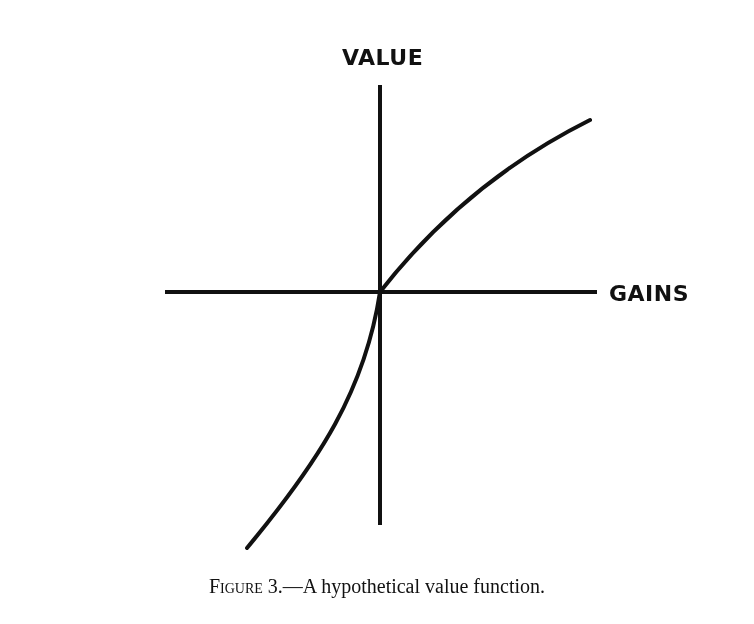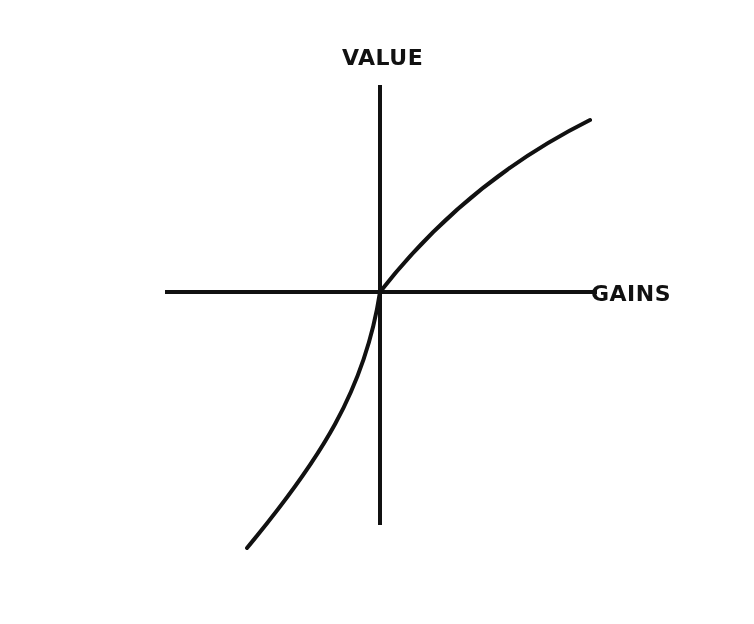--- a/index.html
+++ b/index.html
@@ -33,15 +33,16 @@
     <line x1="165" y1="292" x2="597" y2="292" stroke="#111" stroke-width="4"></line>
 
     <line x1="380" y1="85" x2="380" y2="525" stroke="#111" stroke-width="4"></line>
 
     <path d="M 380 292 C 440 215, 510 160, 590 120" fill="none" stroke="#111" stroke-width="4" stroke-linecap="round"></path>
 
     <path d="M 380 292 C 365 390, 320 460, 247 548" fill="none" stroke="#111" stroke-width="4" stroke-linecap="round"></path>
   </svg>
 
   <div class="axis-label" style="left:342px; top:47px;">VALUE</div>
-  <div class="axis-label" style="left:591px; top:283px;">GAINS</div>
+  <div class="axis-label" style="left:609px; top:283px;">GAINS</div>
 
+  <div class="caption"><span class="sc">Figure 3.</span><span>—A hypothetical value function.</span></div>
 </div>
 
 </body></html>

